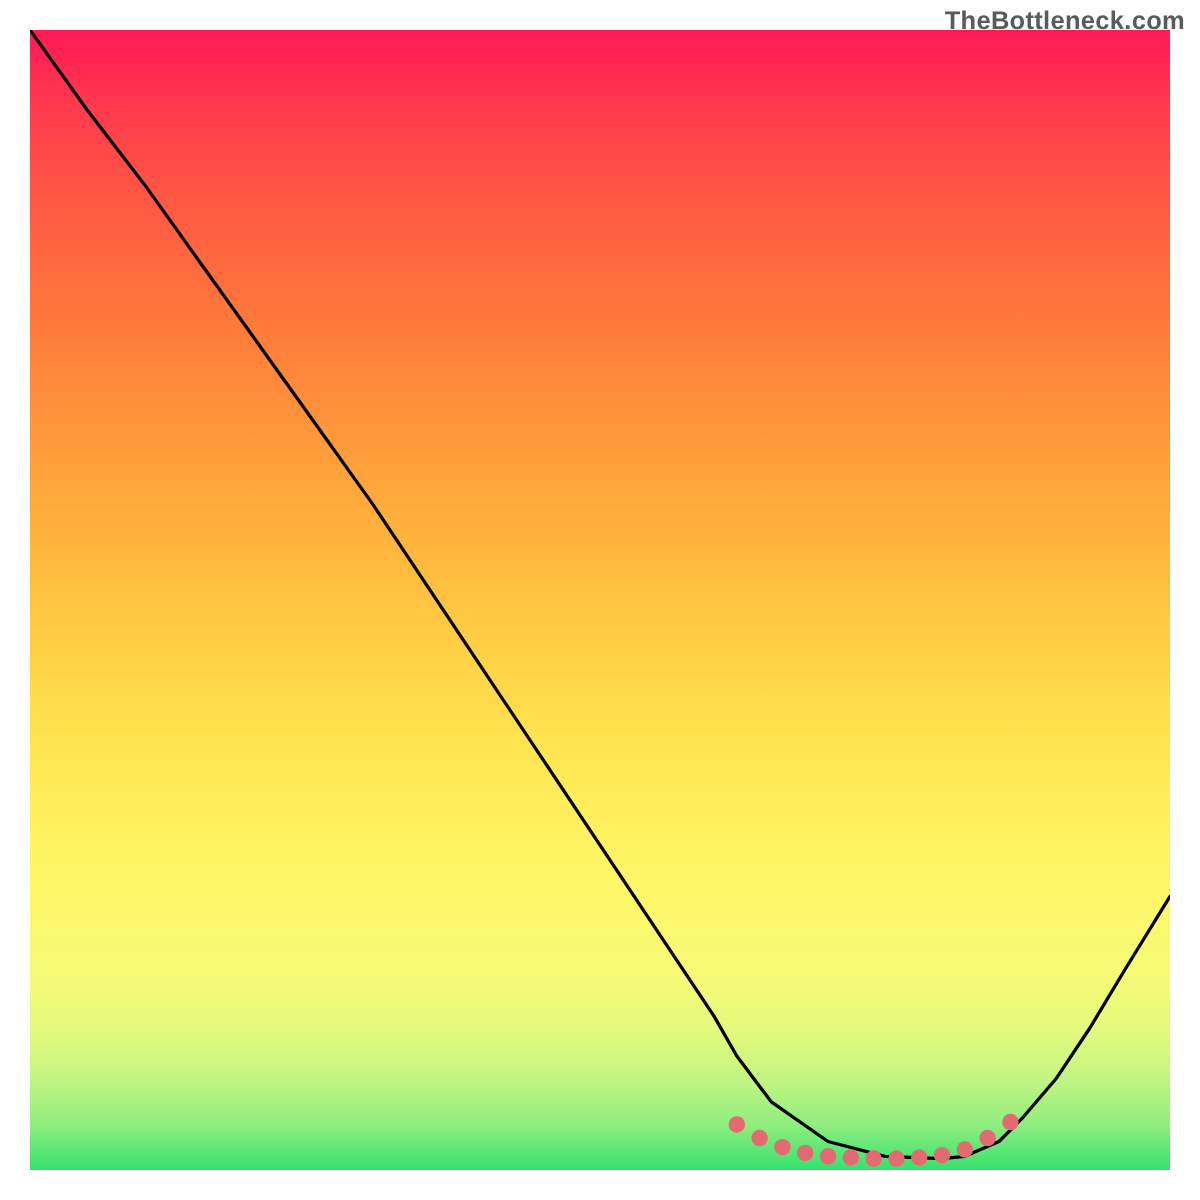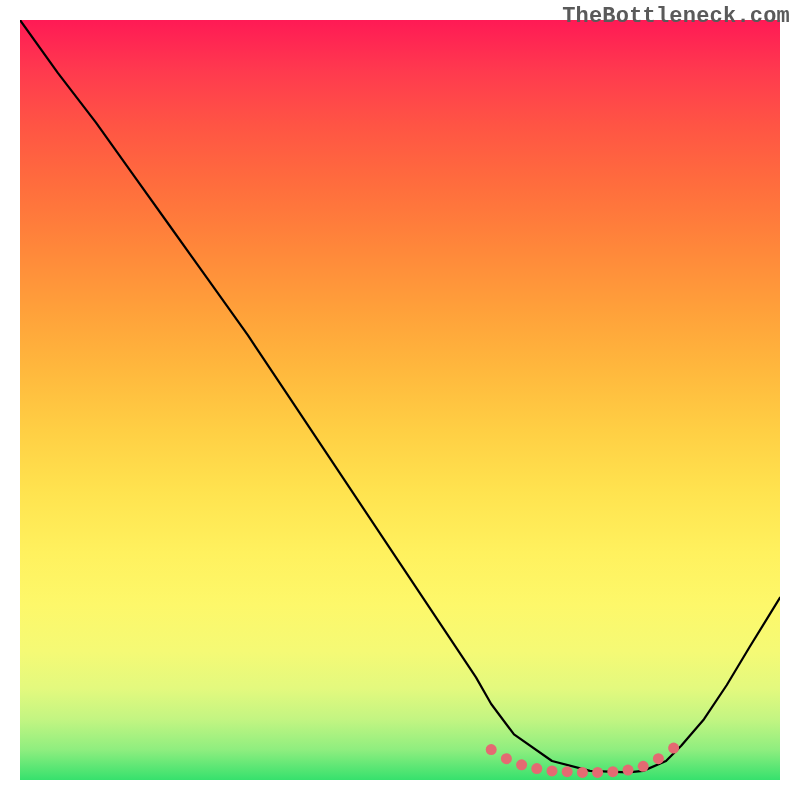--- a/index.html
+++ b/index.html
@@ -13,22 +13,22 @@
   .chart-container {
     position: relative;
     width: 800px;
     height: 800px;
   }
   .watermark {
     position: absolute;
     top: 4px;
     right: 10px;
     color: #5a5a5a;
-    font-family: Liberation Mono, monospace;
-    font-size: 22px;
+    font-family: Liberation Sans, sans-serif;
+    font-size: 17px;
     font-weight: 600;
     z-index: 20;
     letter-spacing: 0.2px;
   }
   .plot-area {
     position: absolute;
     left: 20px;
     top: 20px;
     width: 760px;
     height: 760px;

